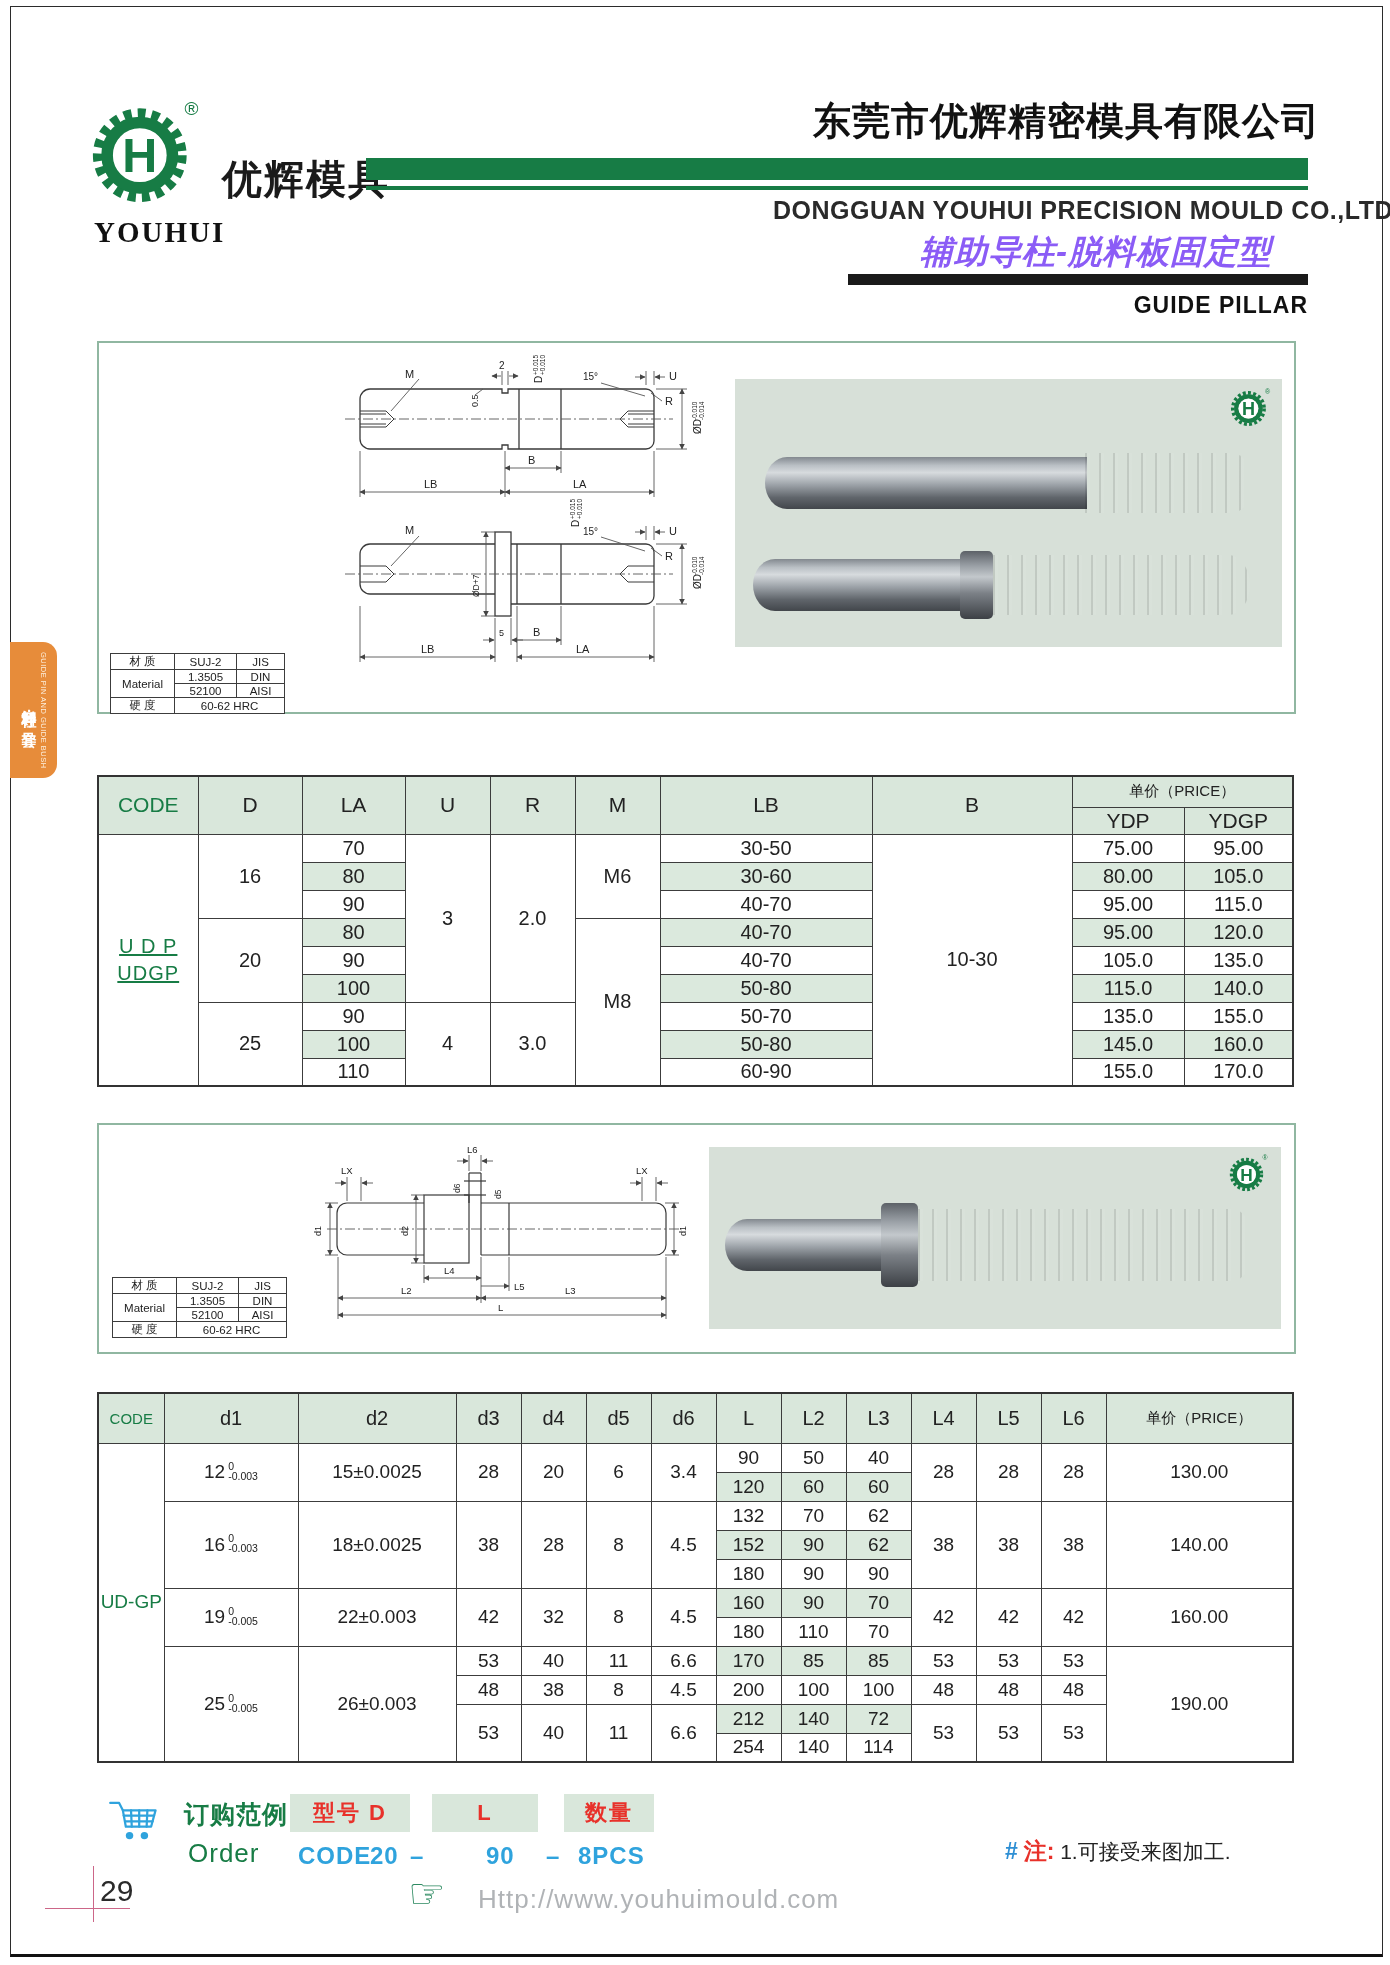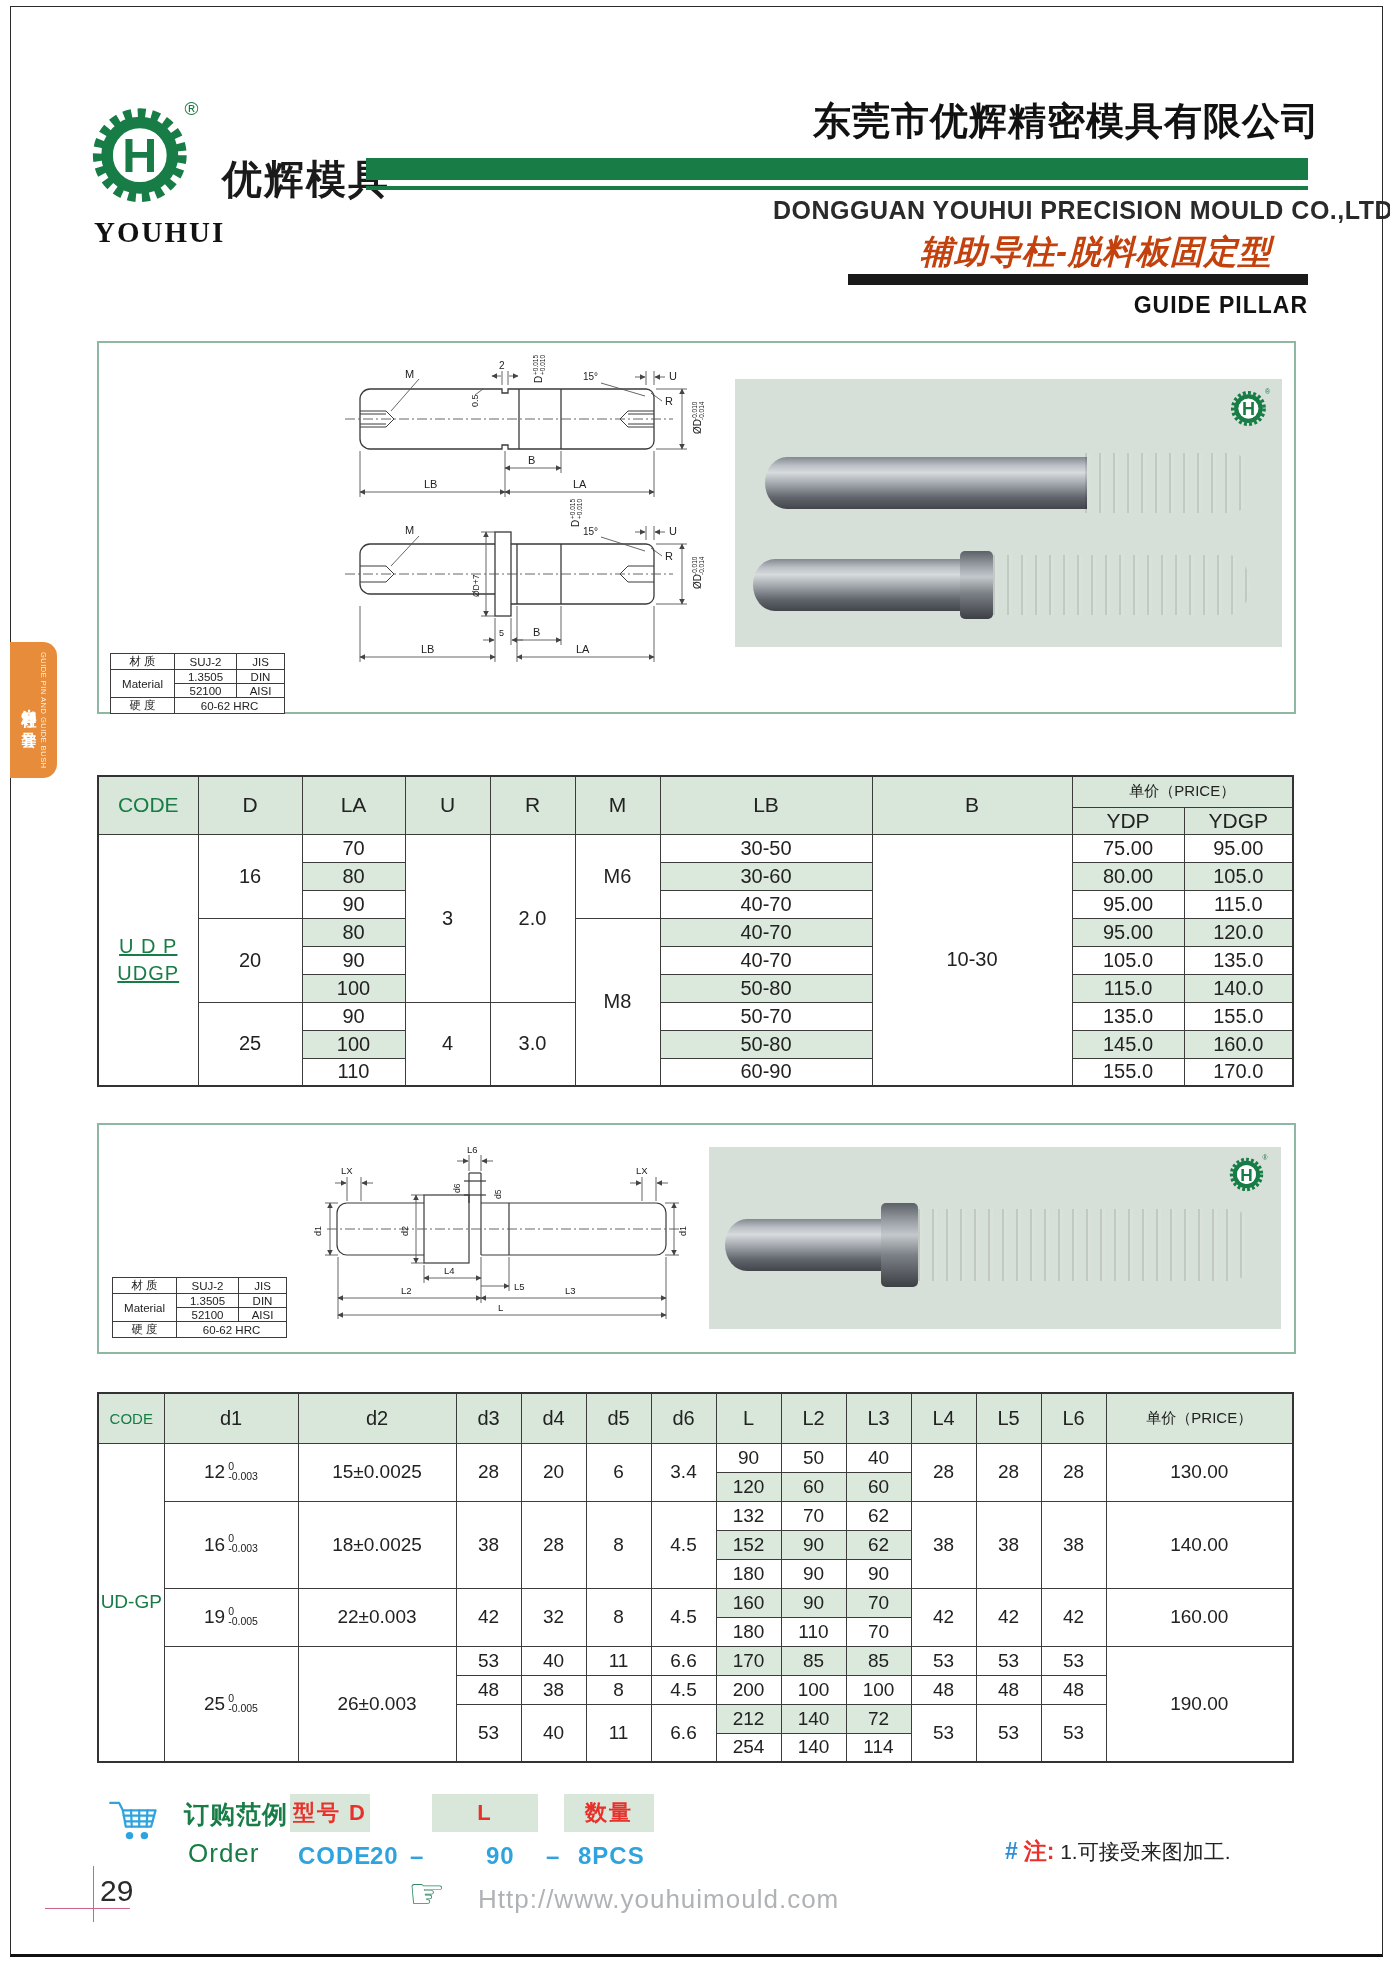--- a/index.html
+++ b/index.html
@@ -5,21 +5,21 @@
   html,body{margin:0;padding:0;background:#fff;}
   body{width:1390px;height:1965px;position:relative;font-family:"Liberation Sans",sans-serif;color:#222;}
   .abs{position:absolute;}
   .frame{position:absolute;left:10px;top:6px;width:1371px;height:1947px;border:1px solid #2b2b2b;border-bottom:3px solid #111;}
   
   .brand-cn{font-size:40px;font-weight:bold;color:#1a1a1a;letter-spacing:2px;}
   .brand-en{font-family:"Liberation Serif",serif;font-size:29px;font-weight:bold;letter-spacing:2px;color:#111;}
   .company-cn{font-size:38px;font-weight:bold;color:#111;letter-spacing:1px;white-space:nowrap;}
   .greenbar{background:#177c45;}
   .company-en{font-size:25px;font-weight:bold;color:#2a2a2a;letter-spacing:0.5px;white-space:nowrap;}
-  .prod-cn{font-size:33px;font-weight:bold;font-style:italic;color:#c2410c;letter-spacing:1px;white-space:nowrap;}
+  .prod-cn{font-size:33px;font-weight:bold;font-style:italic;color:#8b5cf6;letter-spacing:1px;white-space:nowrap;}
   .blackbar{background:#1a1a1a;}
   .prod-en{font-size:23px;font-weight:bold;color:#111;letter-spacing:1px;}
   
   .sidetab{position:absolute;left:10px;top:642px;width:47px;height:136px;background:#e78c3a;border-radius:0 14px 14px 0;display:flex;justify-content:center;align-items:center;gap:1px;}
   .sidetab .cn{writing-mode:vertical-rl;text-orientation:upright;color:#fff;font-size:15px;font-weight:bold;letter-spacing:1px;}
   .sidetab .en{writing-mode:vertical-rl;color:#fdf0df;font-size:7.5px;letter-spacing:0.5px;}
   
   .specbox{position:absolute;left:97px;width:1195px;border:2px solid #90b7a1;background:#fff;}
   .photo{position:absolute;background:#d7e0d8;}
   .pillar{position:absolute;background:linear-gradient(180deg,#83898f 0%,#b9bfc4 16%,#d7dbde 30%,#a0a6ac 52%,#60656b 78%,#42464b 100%);}
@@ -683,21 +683,21 @@
         <line x1="53" y1="18" x2="52" y2="40"></line>
       <line x1="21" y1="25" x2="62" y2="25"></line>
         <line x1="23" y1="33" x2="60" y2="33"></line>
     </g>
     <circle cx="29" cy="52" r="5" fill="#2fa3dd"></circle>
       <circle cx="49" cy="52" r="5" fill="#2fa3dd"></circle>
   </svg>
 </div>
 <div class="abs ex-cn" style="left:184px;top:1798px;">订购范例:</div>
 <div class="abs ex-en" style="left:188px;top:1838px;">Order</div>
-<div class="fieldbox abs" style="left:290px;top:1794px;width:80px;">型号  D</div>
+<div class="fieldbox abs" style="left:290px;top:1794px;width:120px;">型号  D</div>
 <div class="fieldbox abs" style="left:432px;top:1794px;width:106px;">L</div>
 <div class="fieldbox abs" style="left:564px;top:1794px;width:90px;">数量</div>
 <div class="abs codeline" style="left:290px;top:1842px;width:400px;height:28px;">
   <span style="left:8px;">CODE</span>
   <span style="left:80px;">20</span>
   <span style="left:120px;">–</span>
   <span style="left:196px;">90</span>
   <span style="left:256px;">–</span>
   <span style="left:288px;">8PCS</span>
 </div>

